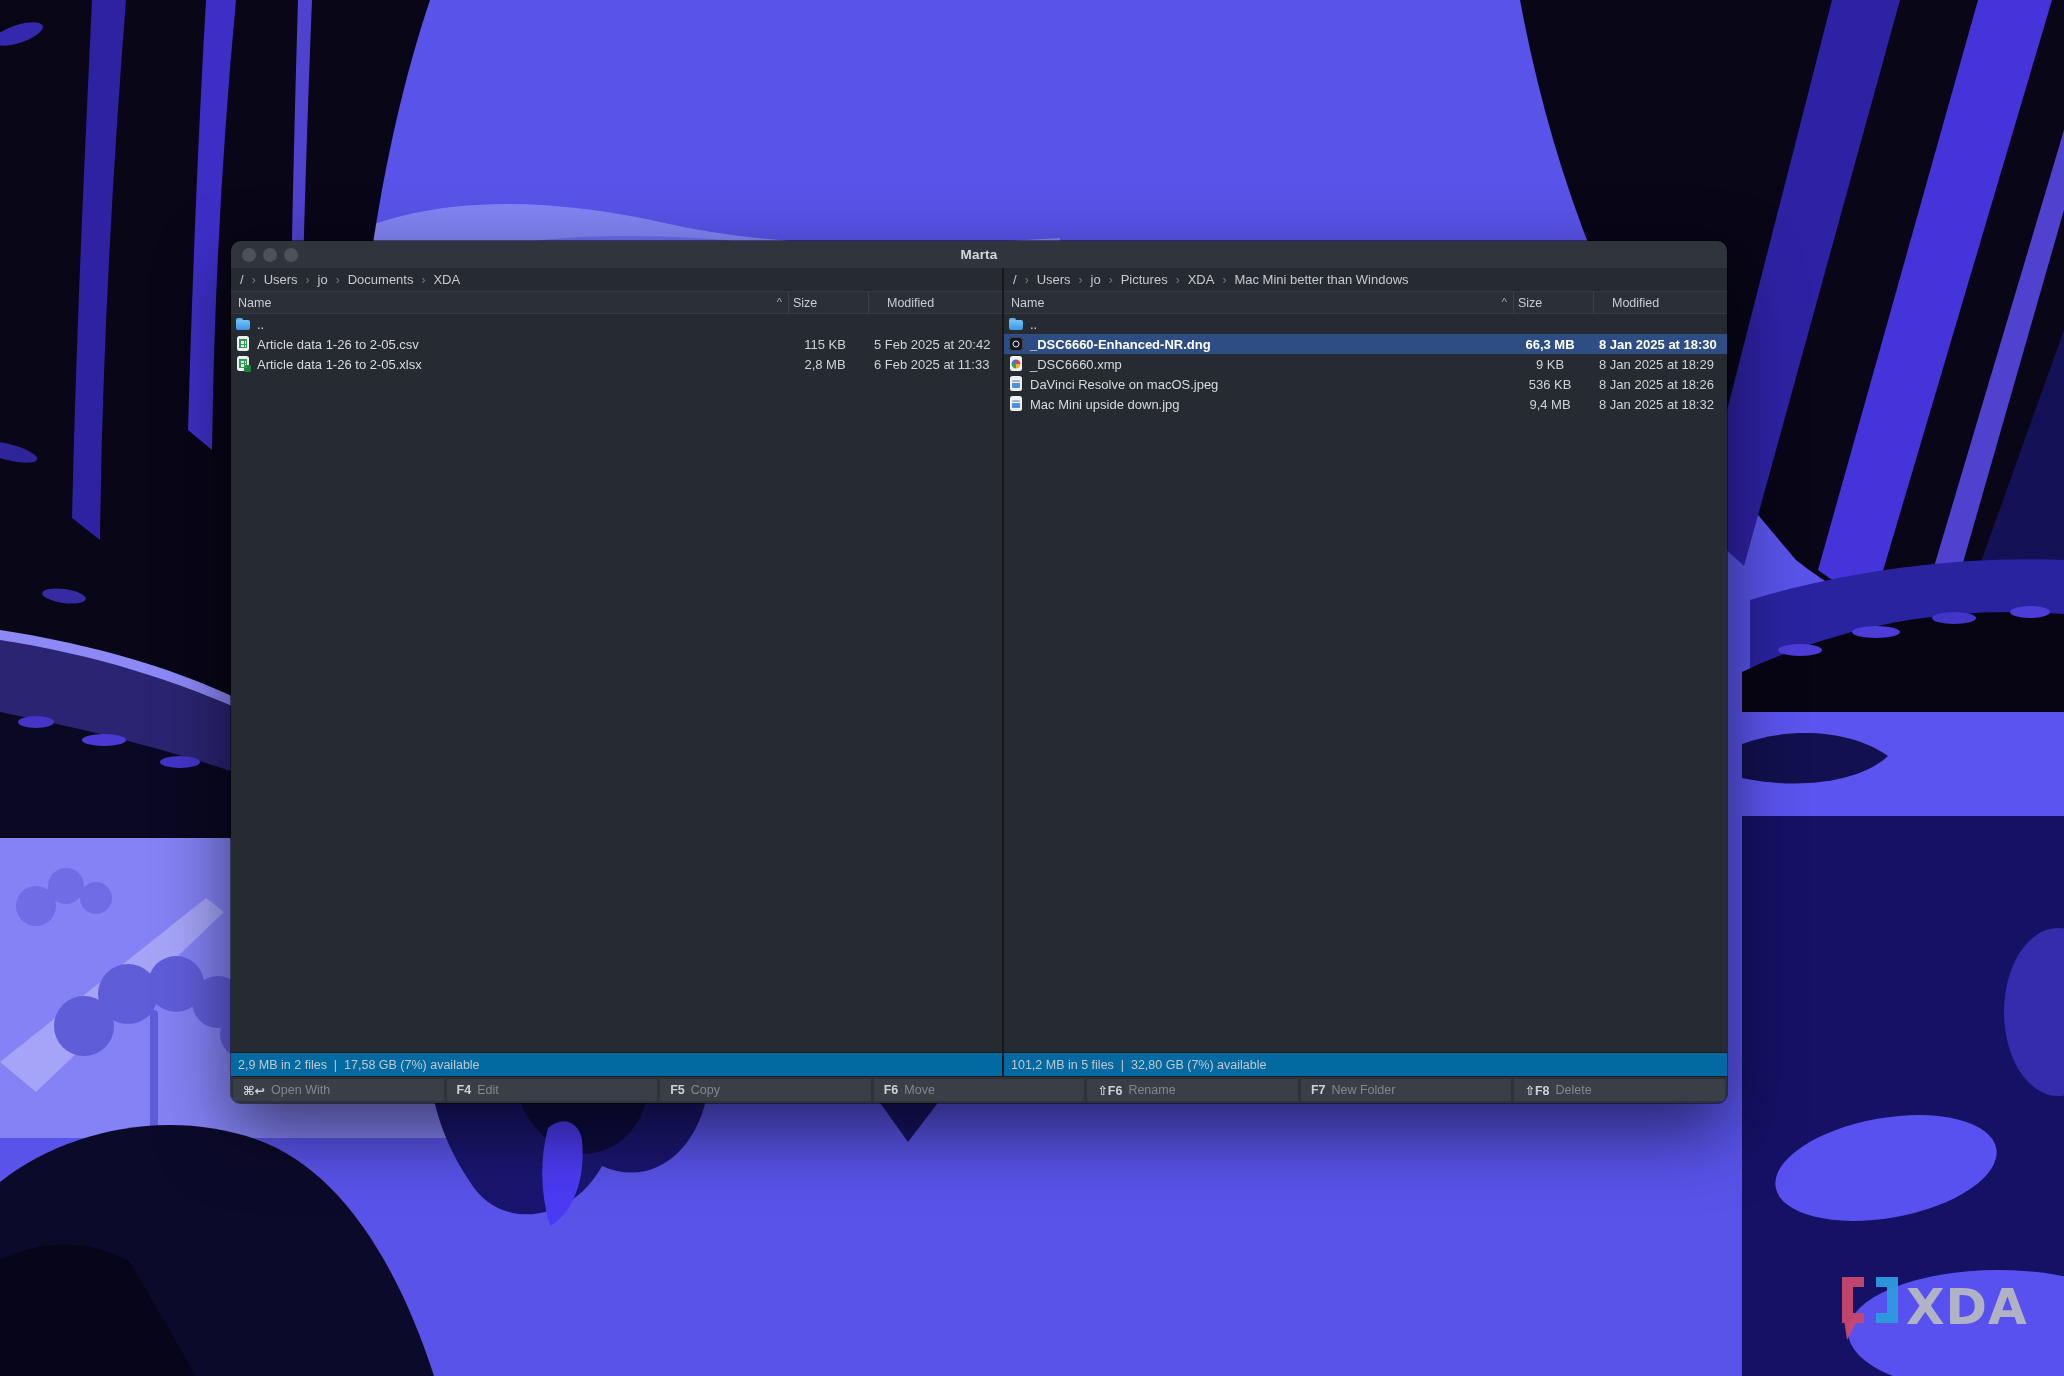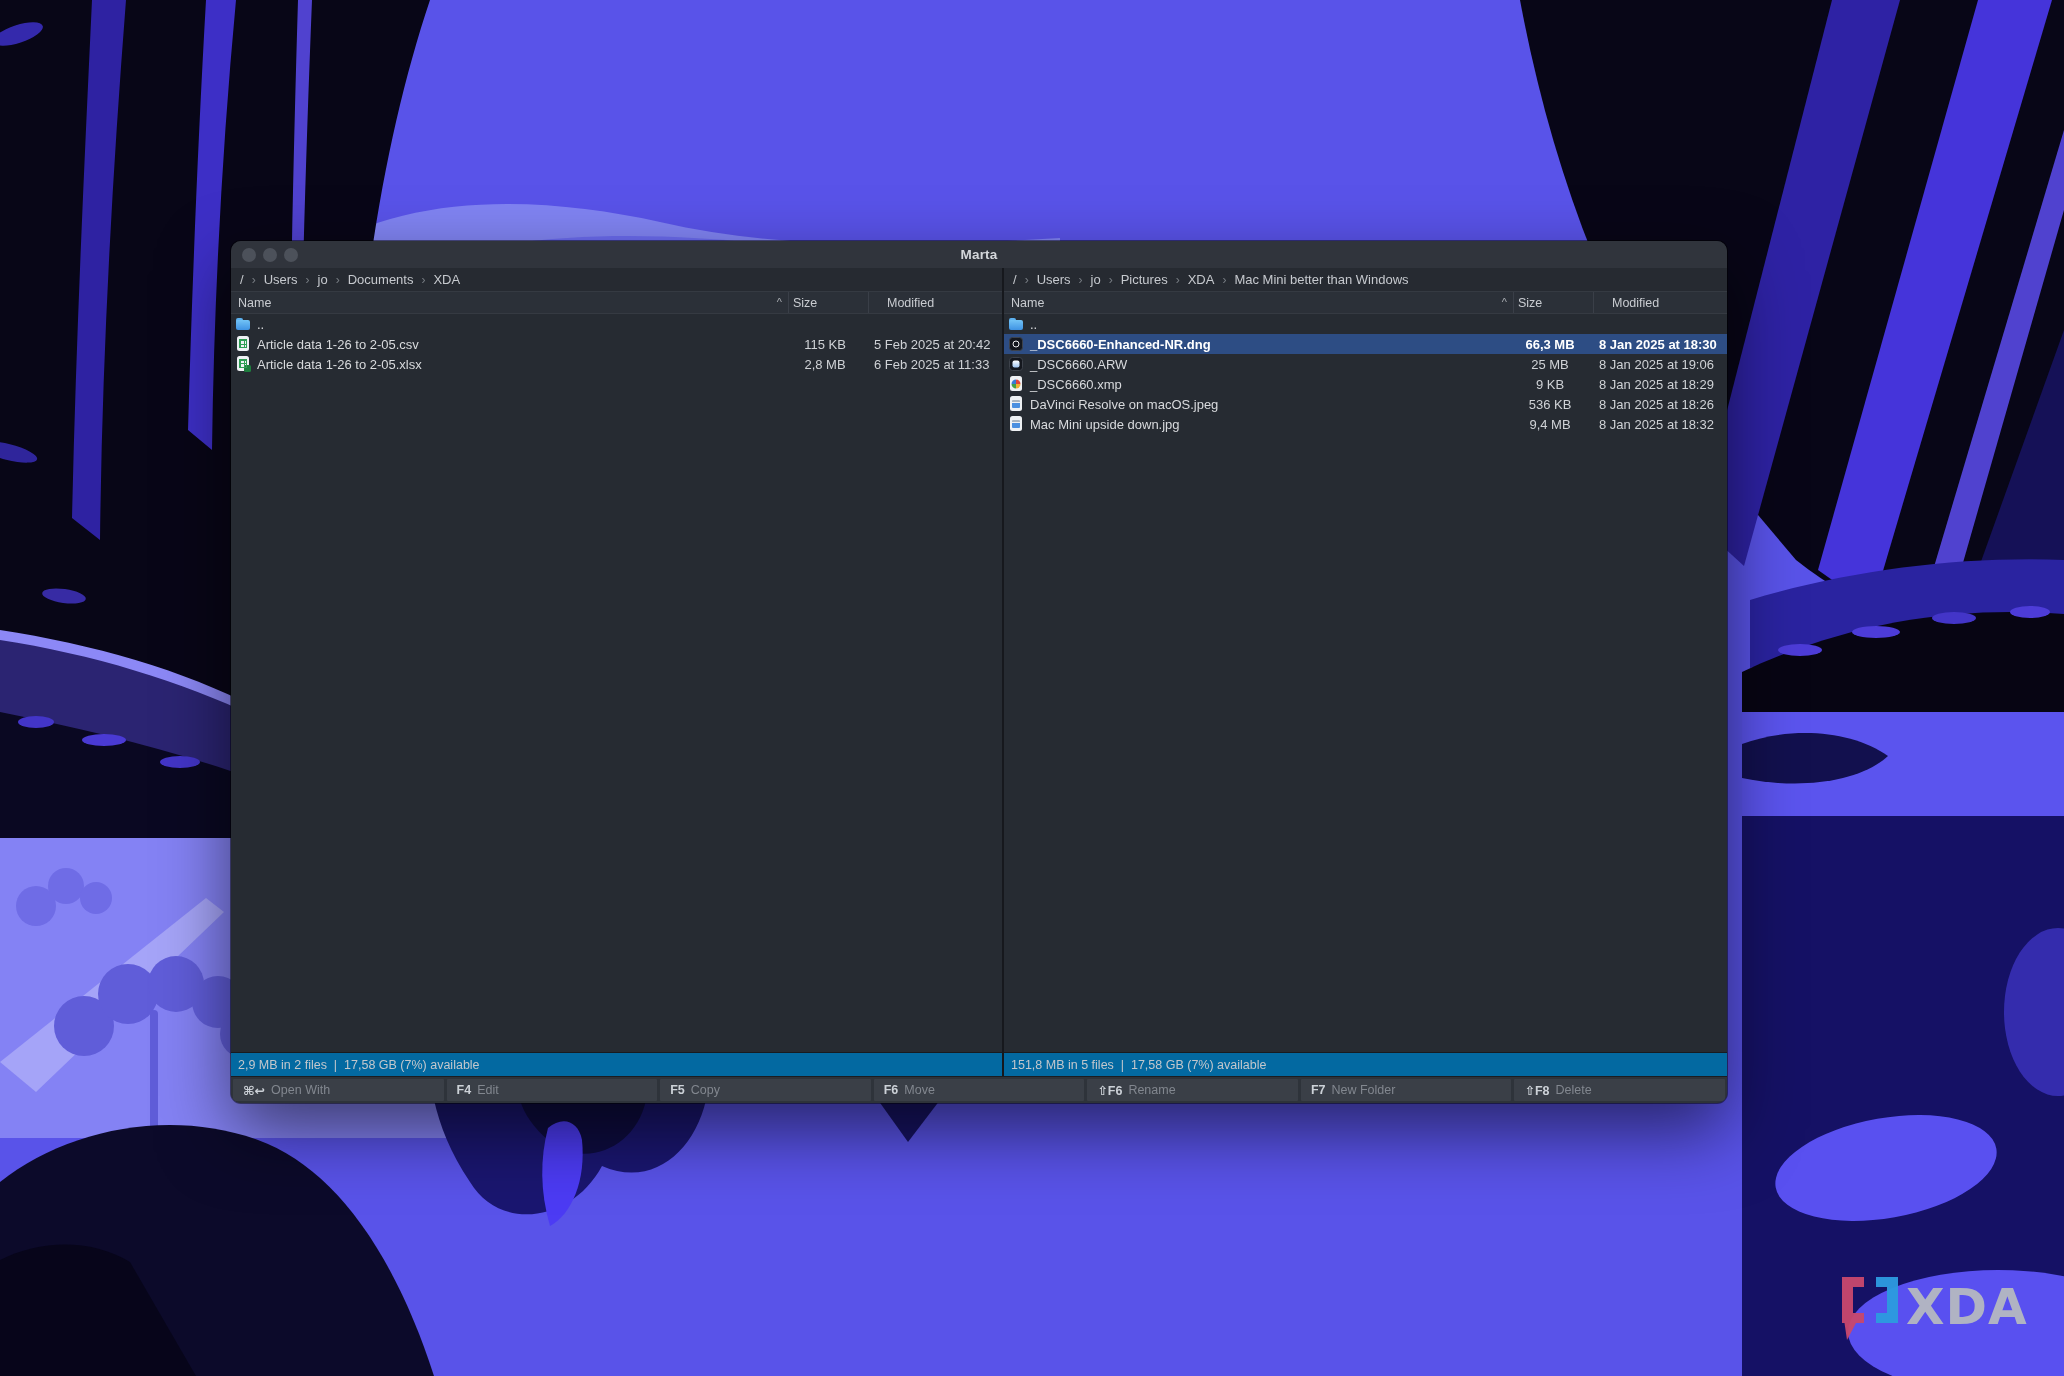--- a/index.html
+++ b/index.html
@@ -256,28 +256,20 @@
           <div class="row selected">
             <div class="cell-name">
                 <span class="icon i-dng"></span>
                 <span>_DSC6660-Enhanced-NR.dng</span>
               </div>
             <div class="cell-size">66,3 MB</div>
             <div class="cell-mod">8 Jan 2025 at 18:30</div>
           </div>
           <div class="row">
             <div class="cell-name">
-                <span class="icon i-arw"></span>
-                <span>_DSC6660.ARW</span>
-              </div>
-            <div class="cell-size">25 MB</div>
-            <div class="cell-mod">8 Jan 2025 at 19:06</div>
-          </div>
-          <div class="row">
-            <div class="cell-name">
                 <span class="icon i-xmp"></span>
                 <span>_DSC6660.xmp</span>
               </div>
             <div class="cell-size">9 KB</div>
             <div class="cell-mod">8 Jan 2025 at 18:29</div>
           </div>
           <div class="row">
             <div class="cell-name">
                 <span class="icon i-img"></span>
                 <span>DaVinci Resolve on macOS.jpeg</span>
@@ -287,21 +279,21 @@
           </div>
           <div class="row">
             <div class="cell-name">
                 <span class="icon i-img"></span>
                 <span>Mac Mini upside down.jpg</span>
               </div>
             <div class="cell-size">9,4 MB</div>
             <div class="cell-mod">8 Jan 2025 at 18:32</div>
           </div>
         </div>
-        <div class="statusbar">151,8 MB in 5 files  |  17,58 GB (7%) available</div>
+        <div class="statusbar">101,2 MB in 5 files  |  32,80 GB (7%) available</div>
       </div>
     </div>
 
     <div class="fnbar">
       <div class="fncell">
         <span class="fnkey">⌘↩</span>
         <span class="fnlabel">Open With</span>
       </div>
       <div class="fncell">
         <span class="fnkey">F4</span>

